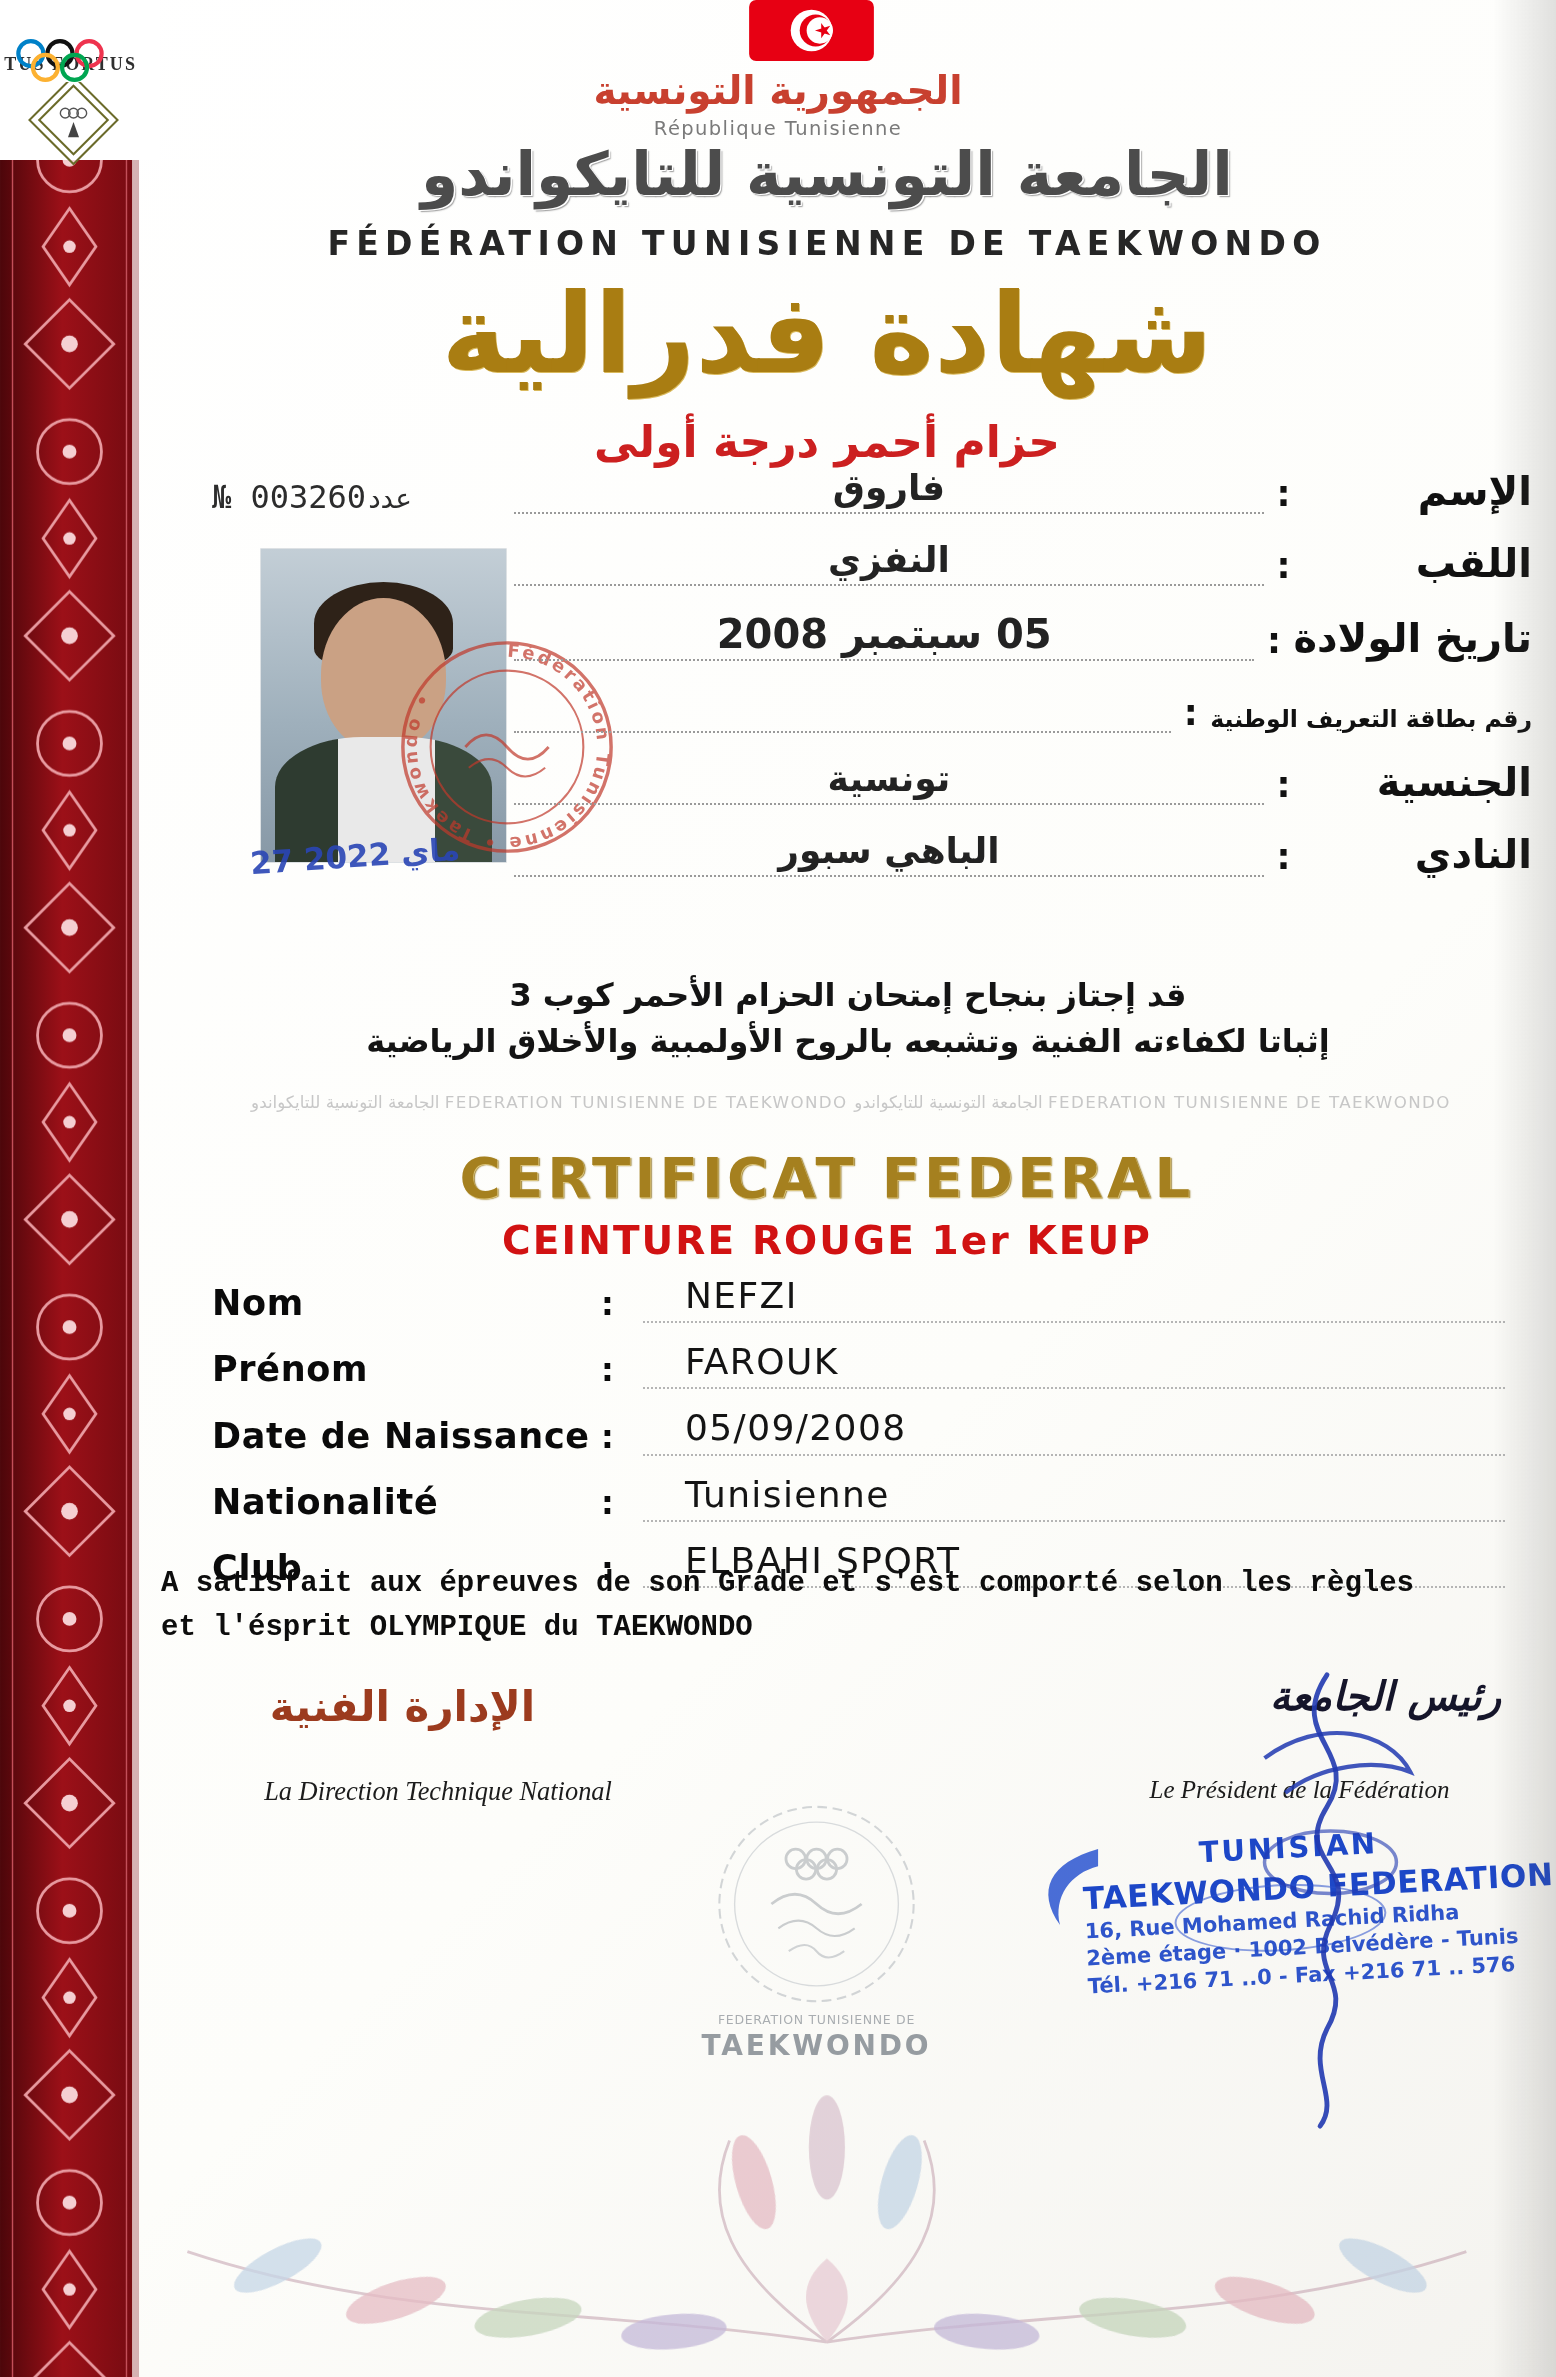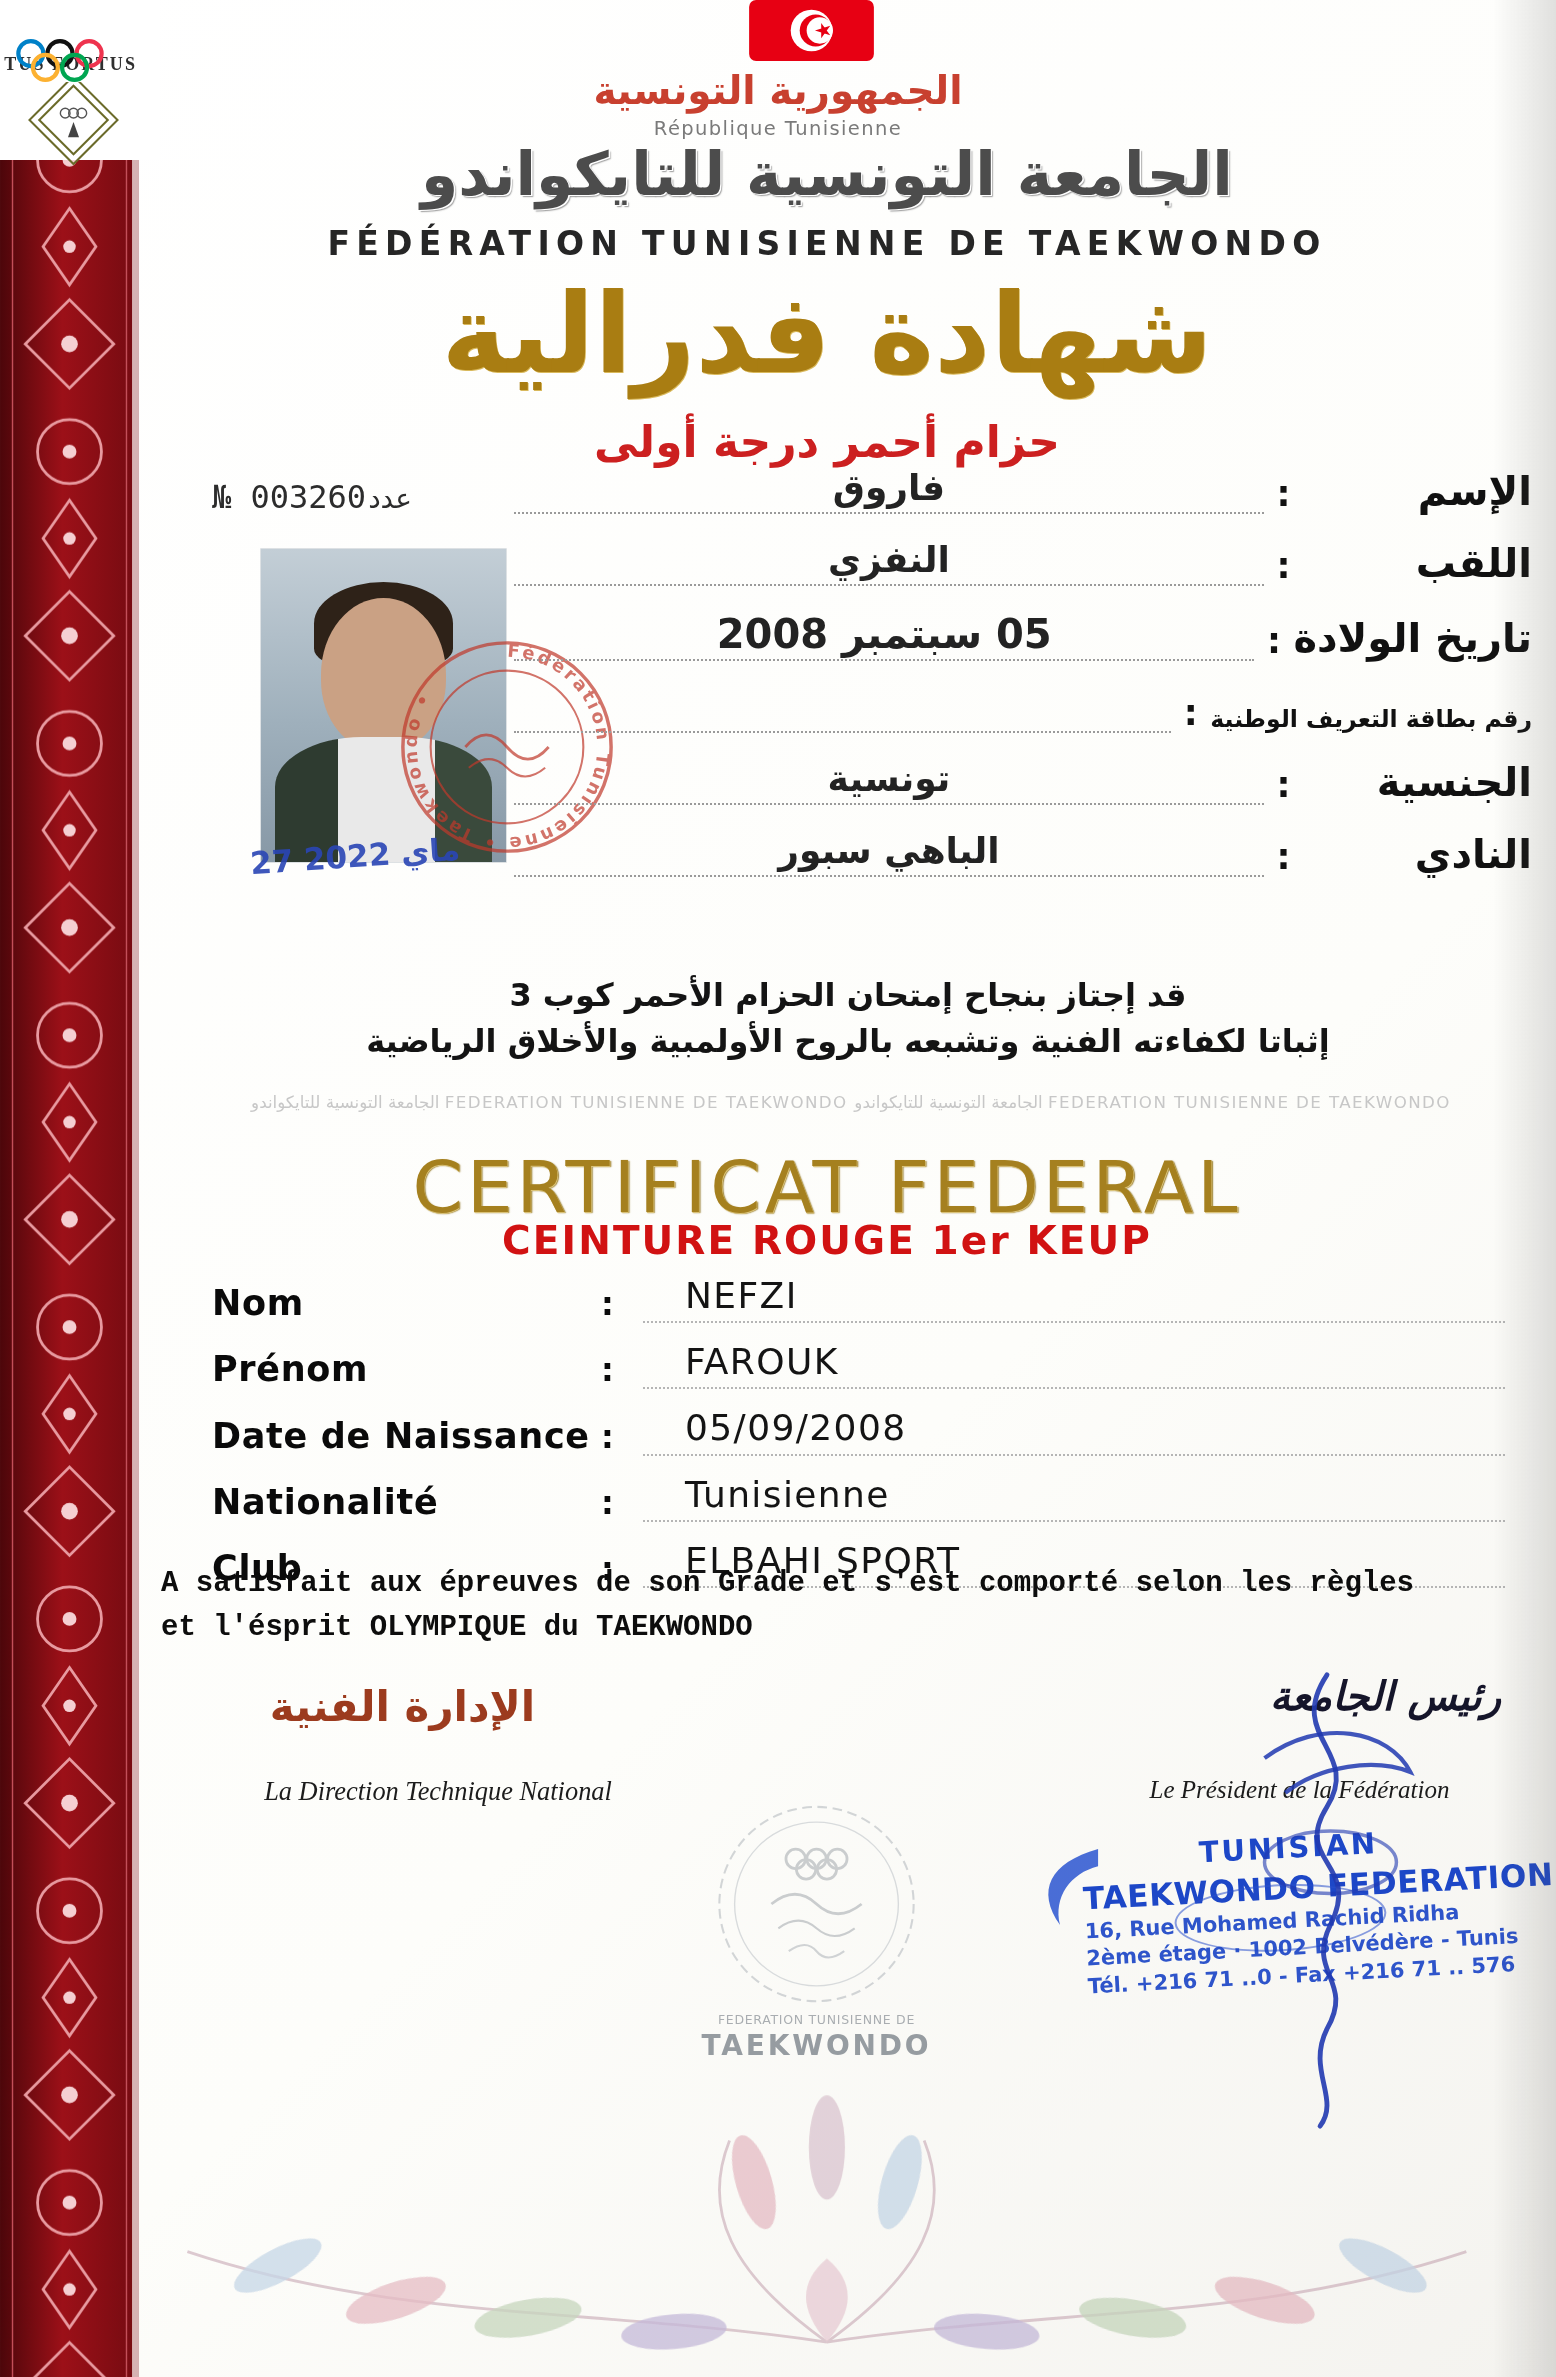--- a/index.html
+++ b/index.html
@@ -61,21 +61,21 @@
       font-size:36px;font-weight:bold;color:#232323;padding-bottom:2.8px;min-height:42px;}
   .ar-row.dob .ar-lineval{font-size:40px;}
   
   .ar-statement{position:absolute;left:167px;top:972px;width:1362px;text-align:center;direction:rtl;
       font-size:32px;font-weight:bold;color:#141414;line-height:1.45;}
   
   .wm-band{position:absolute;left:146px;top:1092px;width:1410px;text-align:center;
       font-size:16.7px;color:#c7c7c7;letter-spacing:1.4px;white-space:nowrap;overflow:hidden;}
   
   .cert-fr-title{position:absolute;left:139px;top:1145px;width:1376px;text-align:center;
-      font-size:72px;font-weight:normal;color:#a5801f;letter-spacing:4.2px;
+      font-size:56px;font-weight:bold;color:#a5801f;letter-spacing:4.2px;
       text-shadow:0.7px 0.7px 0 #d9c27a,1.4px 1.4px 1.4px #8a6d18;}
   .cert-fr-sub{position:absolute;left:139px;top:1218px;width:1376px;text-align:center;
       font-size:39px;font-weight:bold;color:#d11212;letter-spacing:2.1px;}
   .fr-fields{position:absolute;left:212px;top:1275px;width:1293px;}
   .fr-row{display:flex;align-items:flex-end;margin-bottom:18px;}
   .fr-label{font-size:35px;font-weight:bold;color:#0a0a0a;width:389px;letter-spacing:0.7px;}
   .fr-colon{font-size:32px;font-weight:bold;width:42px;color:#0a0a0a;}
   .fr-lineval{flex:1;border-bottom:2.1px dotted #b5b5b5;font-size:36px;color:#141414;
       padding:0 0 4.2px 42px;min-height:42px;letter-spacing:1.4px;}
   

